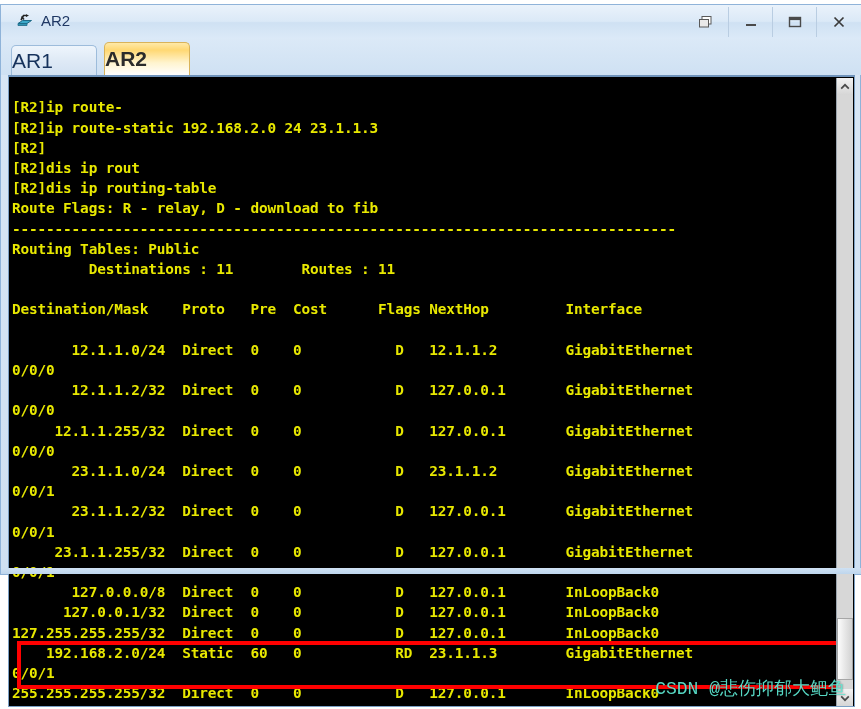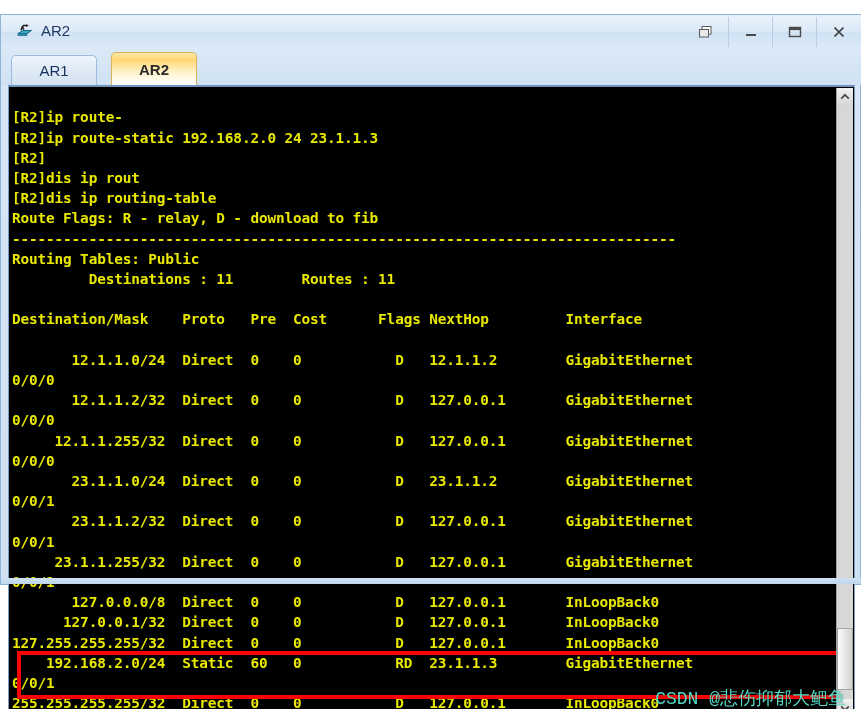--- a/index.html
+++ b/index.html
@@ -8,21 +8,21 @@
   }
   body {
     width: 861px; height: 709px;
     font-family: "Liberation Sans", sans-serif;
     overflow: hidden;
   }
 
   
   #app-window {
     position: absolute;
-    left: 0; top: 14px;
+    left: 0; top: 4px;
     width: 861px; height: 571px;
     background: linear-gradient(to bottom, #d9e7f5 0%, #cfe0f2 100%);
     box-sizing: border-box;
     border: 1px solid #8fb3d9;
   }
 
   
   #title-bar {
     position: absolute;
     left: 0; top: 0;
@@ -75,23 +75,23 @@
   #tab-list {
     position: absolute;
     left: 10px; top: 3px;
     display: flex;
     align-items: flex-end;
     height: 33px;
   }
   .tab {
     height: 30px;
     min-width: 86px;
-    margin-right: 14px;
-    display: flex; align-items: center; justify-content: center;
-    font-size: 15px;
+    margin-right: 7px;
+    display: flex; align-items: center; 
+    font-size: 21px;
     color: #16325c;
     background: linear-gradient(to bottom, #eef5fc 0%, #dfeaf6 50%, #d3e2f2 100%);
     border: 1px solid #9dbcdb;
     border-bottom: none;
     border-radius: 5px 5px 0 0;
     box-sizing: border-box;
     cursor: pointer;
   }
   .tab.active {
     height: 33px;

